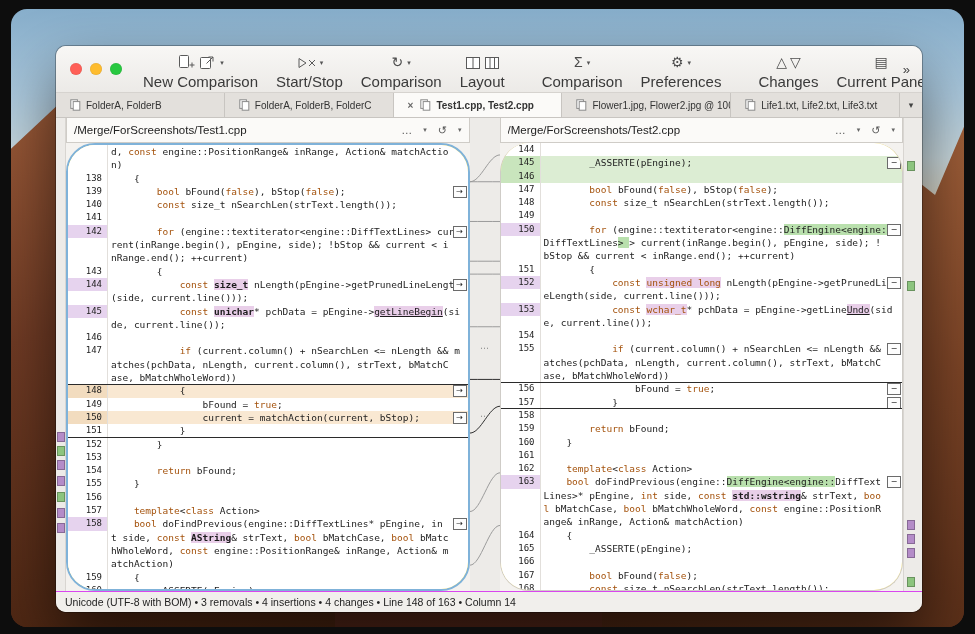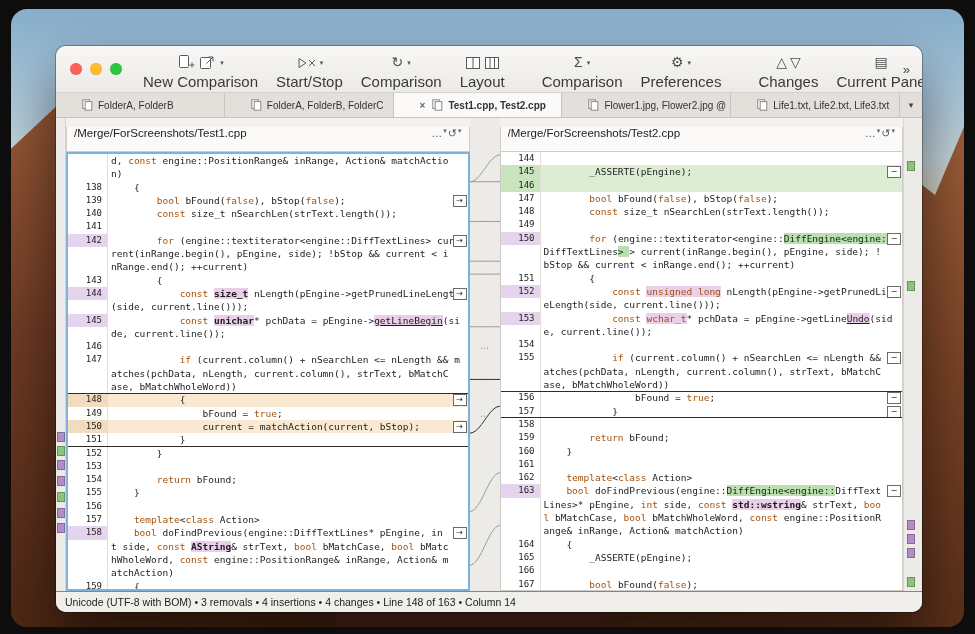--- a/index.html
+++ b/index.html
@@ -26,41 +26,41 @@
   .tb-item.gap{margin-left:28px;}
   .tb-icons{height:19px;display:flex;align-items:center;gap:3px;color:#4c4c4c;}
   .tb-glyph{font-size:14px;line-height:17px;color:#4c4c4c;}
   .tb-svg{display:inline-flex;}
   .tb-caret{font-size:7px;color:#555;margin-left:1px;}
   .tb-label{font-size:15px;color:#3a3a3a;margin-top:1px;white-space:nowrap;}
   .tb-overflow{margin-left:auto;padding:0 12px;color:#444;font-size:13px;flex:none;}
   
   .tabbar{height:24px;flex:none;display:flex;background:#e3e0dc;border-bottom:1px solid #c8c5c1;}
   .tabs{display:flex;flex:1;min-width:0;}
-  .tab{flex:1;min-width:0;display:flex;align-items:center;gap:5px;padding:0 26px;font-size:10px;color:#333;
+  .tab{flex:1;min-width:0;display:flex;align-items:center;gap:5px;padding:0 14px;font-size:10px;color:#333;
     border-right:1px solid #c8c5c1;white-space:nowrap;overflow:hidden;background:#e3e0dc;}
   .tab.active{background:#fbfaf8;font-weight:bold;}
   .tab-ic{display:inline-flex;flex:none;}
   .tab-close{font-size:10px;color:#666;margin-right:2px;flex:none;}
   .tab-overflow{width:22px;flex:none;display:flex;align-items:center;justify-content:center;font-size:9px;color:#444;}
   
   .main{flex:1;display:flex;min-height:0;}
   .ov-strip{width:9px;flex:none;background:#edebe8;position:relative;border-right:1px solid #d8d5d1;}
   .ov-strip.rt{width:18px;border-right:none;border-left:1px solid #d8d5d1;}
   .mk{position:absolute;left:1px;width:6px;height:8px;border:1px solid rgba(0,0,0,.25);}
   .ov-strip.rt .mk{left:3px;}
   .mk-purple{background:#b48cc8;}
   .mk-green{background:#8cc47e;}
   .pane{flex:1;display:flex;flex-direction:column;min-width:0;}
-  .pathbar{height:24px;flex:none;display:flex;background:#fbfaf8;border:1px solid #cfccc7;
-    border-top:none;font-size:11.5px;color:#222;padding:0 7px;gap:1px;margin-top:9px;}
+  .pathbar{height:24px;flex:none;display:flex;align-items:center;background:#fbfaf8;border:1px solid #cfccc7;
+    border-top:none;font-size:11.5px;color:#222;padding:0 7px;gap:11px;}
   .path{flex:1;overflow:hidden;white-space:nowrap;font-weight:normal;}
   .ph-ic{color:#555;font-size:11px;flex:none;}
   .ph-caret{color:#666;font-size:7px;flex:none;}
-  .codewrap{flex:1;position:relative;overflow:hidden;background:#fde047;}
+  .codewrap{flex:1;position:relative;overflow:hidden;background:#fde047;border-radius:29px;}
   .pane.lf .codewrap{border:2px solid #7fb2d9;}
   .pane.rt .codewrap{border:1px solid #cfccc7;border-top:none;}
   .code-rows{position:absolute;inset:0;}
   .code-row{display:flex;height:13.3px;line-height:13.3px;position:relative;background:#fff;
     font-family:"DejaVu Sans Mono",monospace;font-size:9.5px;}
   .code-row.bg-peach{background:#f9e8d2;}
   .code-row.bg-green{background:#dcedd3;}
   .code-row.bt::before{content:"";position:absolute;left:0;right:0;top:0;height:1px;background:#2b2b2b;z-index:3;}
   .code-row.bb::after{content:"";position:absolute;left:0;right:0;bottom:0;height:1px;background:#2b2b2b;z-index:3;}
   .num{width:34px;flex:none;text-align:right;padding-right:5px;color:#222;font-size:9px;background:#fff;

